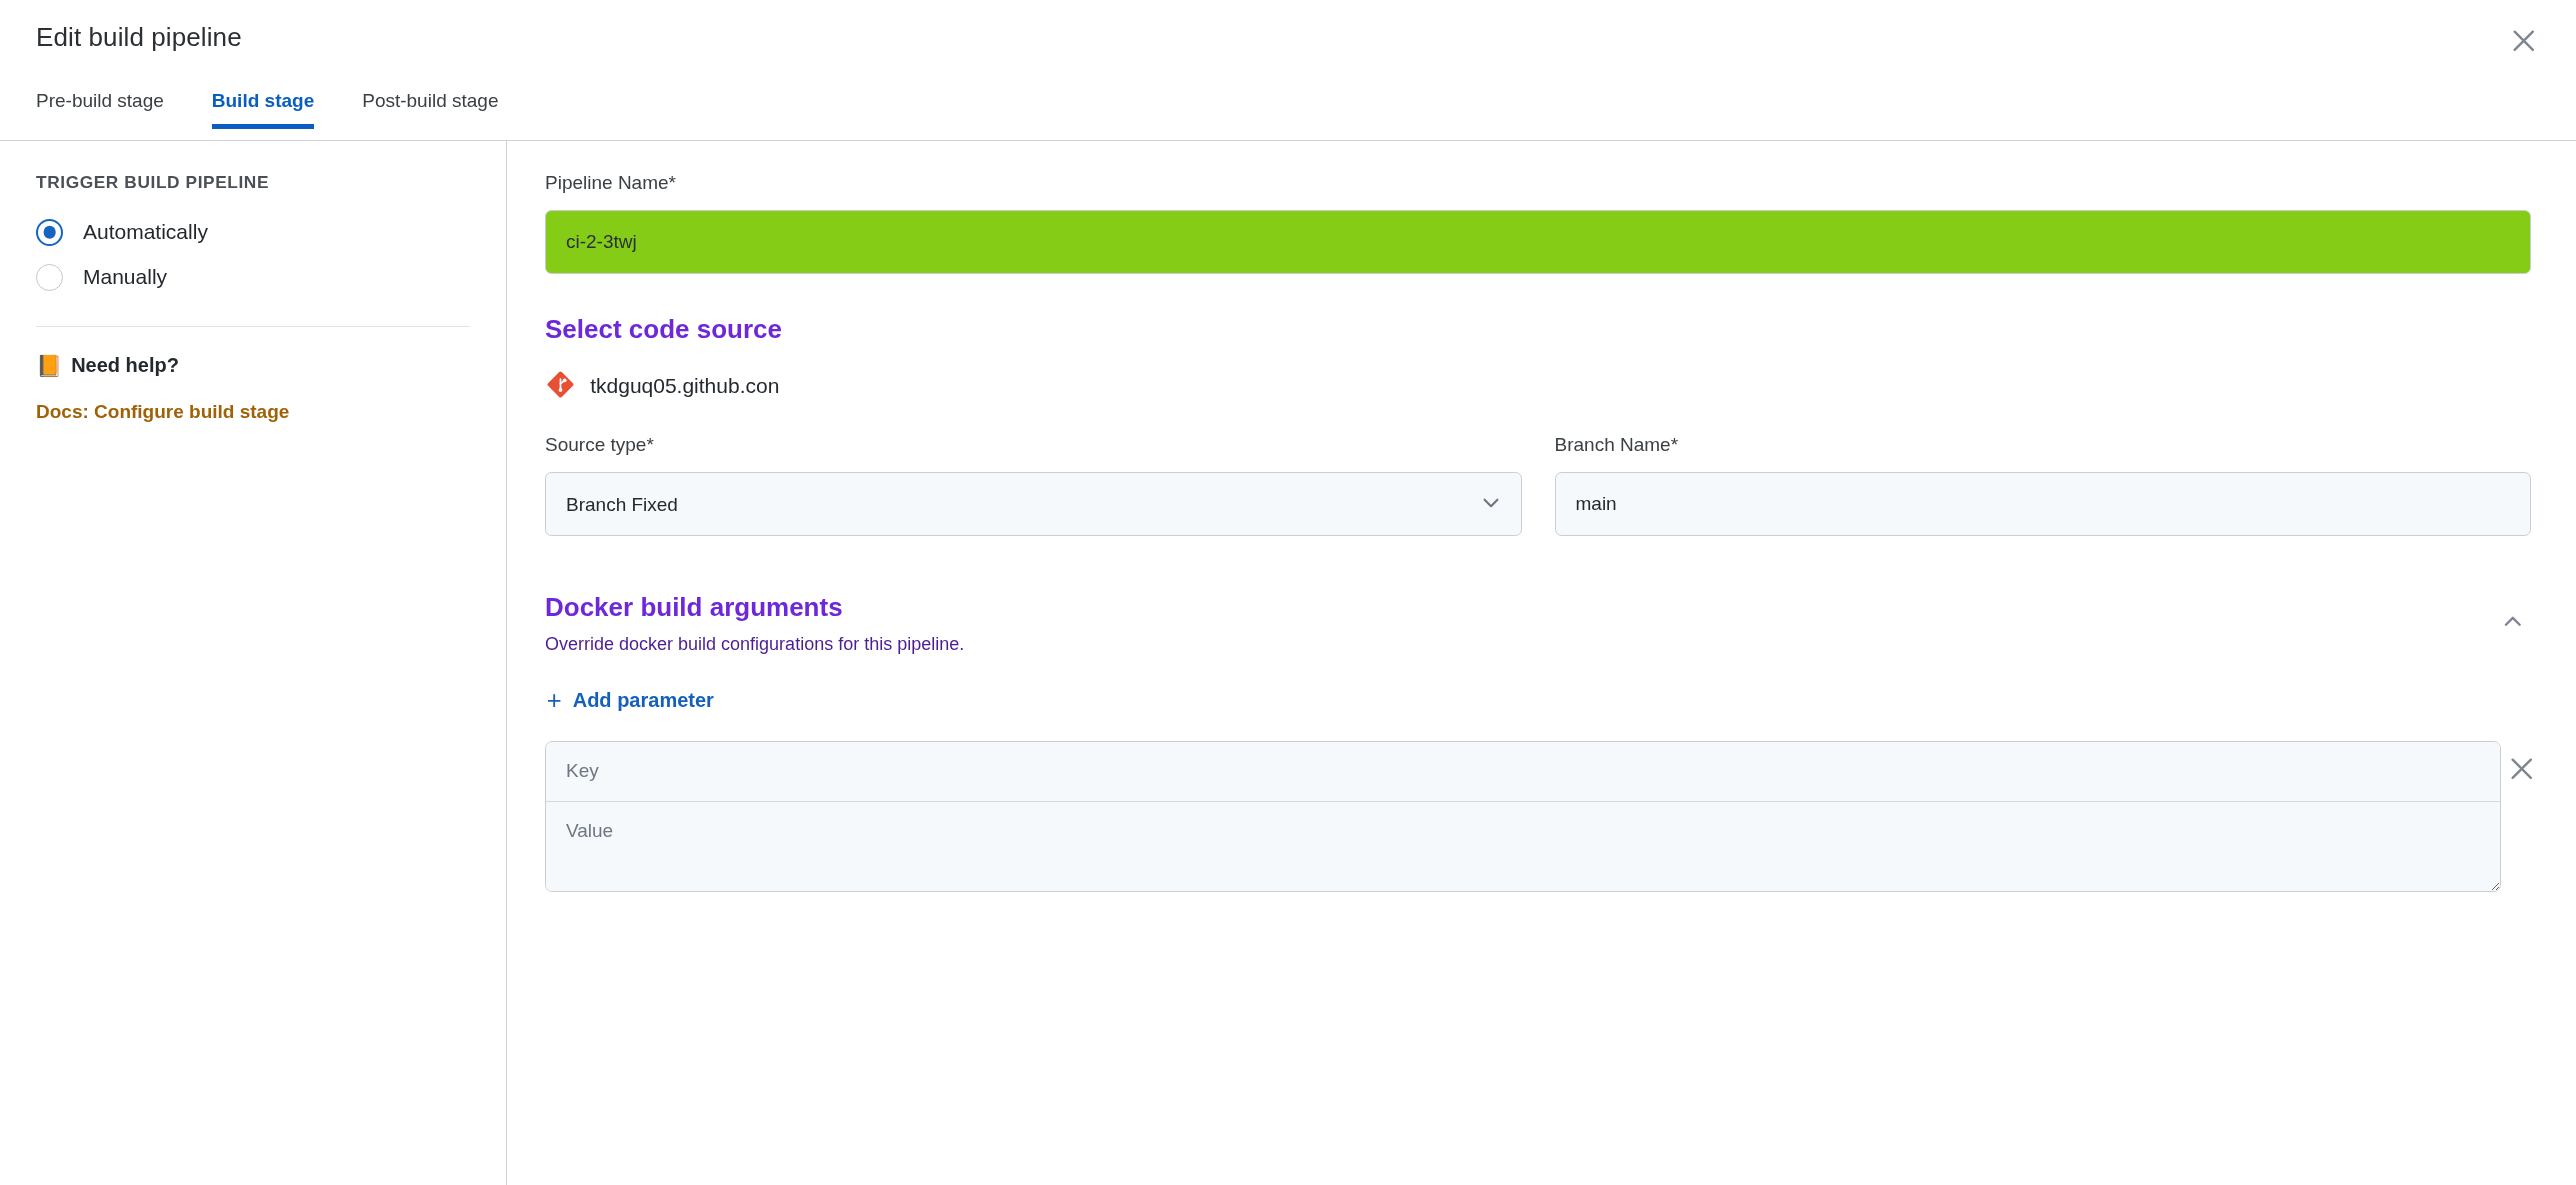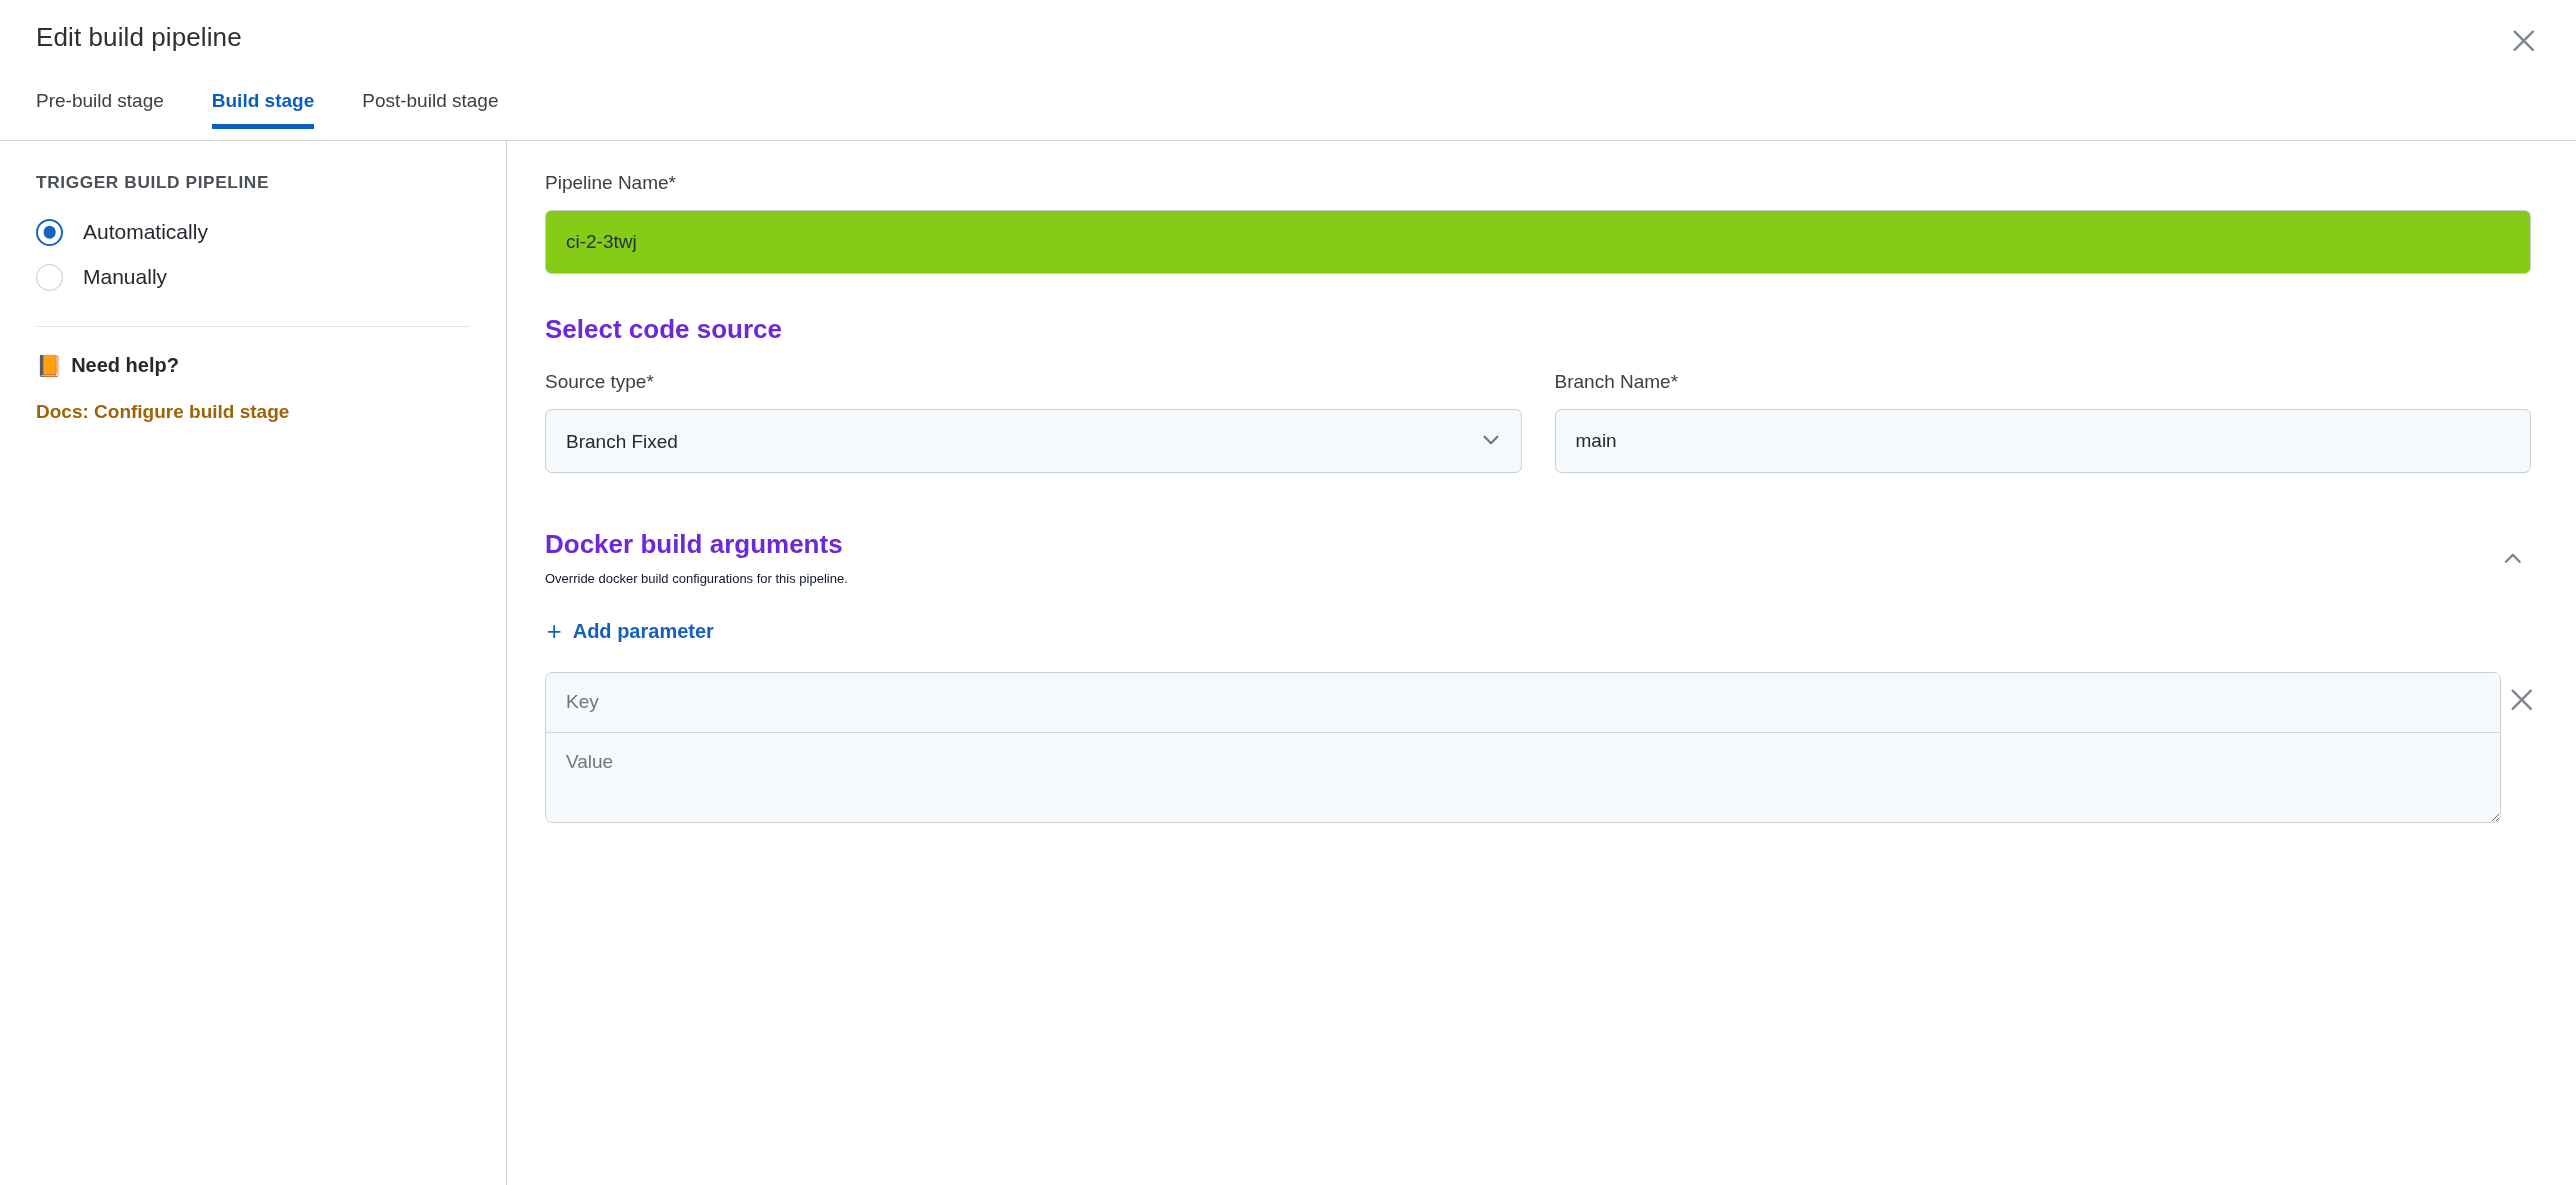--- a/index.html
+++ b/index.html
@@ -233,22 +233,22 @@
     -webkit-appearance: none;
     padding-right: 49px;
   }
 
   
   .docker-head {
     position: relative;
     margin-bottom: 11px;
   }
   .docker-desc {
-    font-size: 13px;
-    color: #0f172a;
+    font-size: 18px;
+    color: #4c1d95;
     margin-bottom: 33px;
   }
   .collapse-btn {
     position: absolute;
     right: 0;
     top: 12.7px;
     width: 36px;
     height: 36px;
     display: flex;
     align-items: center;
@@ -385,20 +385,36 @@
 
     
     <div class="pipeline-name-block">
       <div class="field-label">Pipeline Name*</div>
       <input class="input disabled" type="text" readonly="" value="ci-2-3twj" style="">
     </div>
 
     
     <div class="section-title code-source-title">Select code source</div>
 
+    <div class="repo-row">
+      <span>
+        <svg width="27" height="27" viewBox="0 0 32 32">
+          <g transform="rotate(45 16 16)">
+            <rect x="4.5" y="4.5" width="23" height="23" rx="2.2" fill="#e84f33"></rect>
+          </g>
+          <g stroke="#ffffff" stroke-width="2.1" fill="none" stroke-linecap="round">
+            <path d="M16 9.5 L16 23"></path>
+            <path d="M16 15 L20.5 11.5"></path>
+          </g>
+          <circle cx="16" cy="22.4" r="2.2" fill="#ffffff"></circle>
+          <circle cx="21" cy="11.1" r="2.2" fill="#ffffff"></circle>
+        </svg>
+      </span>
+      <span class="repo-name">tkdguq05.github.con</span>
+    </div>
 
     
     <div class="two-col">
       <div class="col">
         <div class="field-label">Source type*</div>
         <div class="select-wrap">
           <select class="input">
             <option selected="">Branch Fixed</option>
             <option>Branch Regex</option>
             <option>Pull Request</option>

